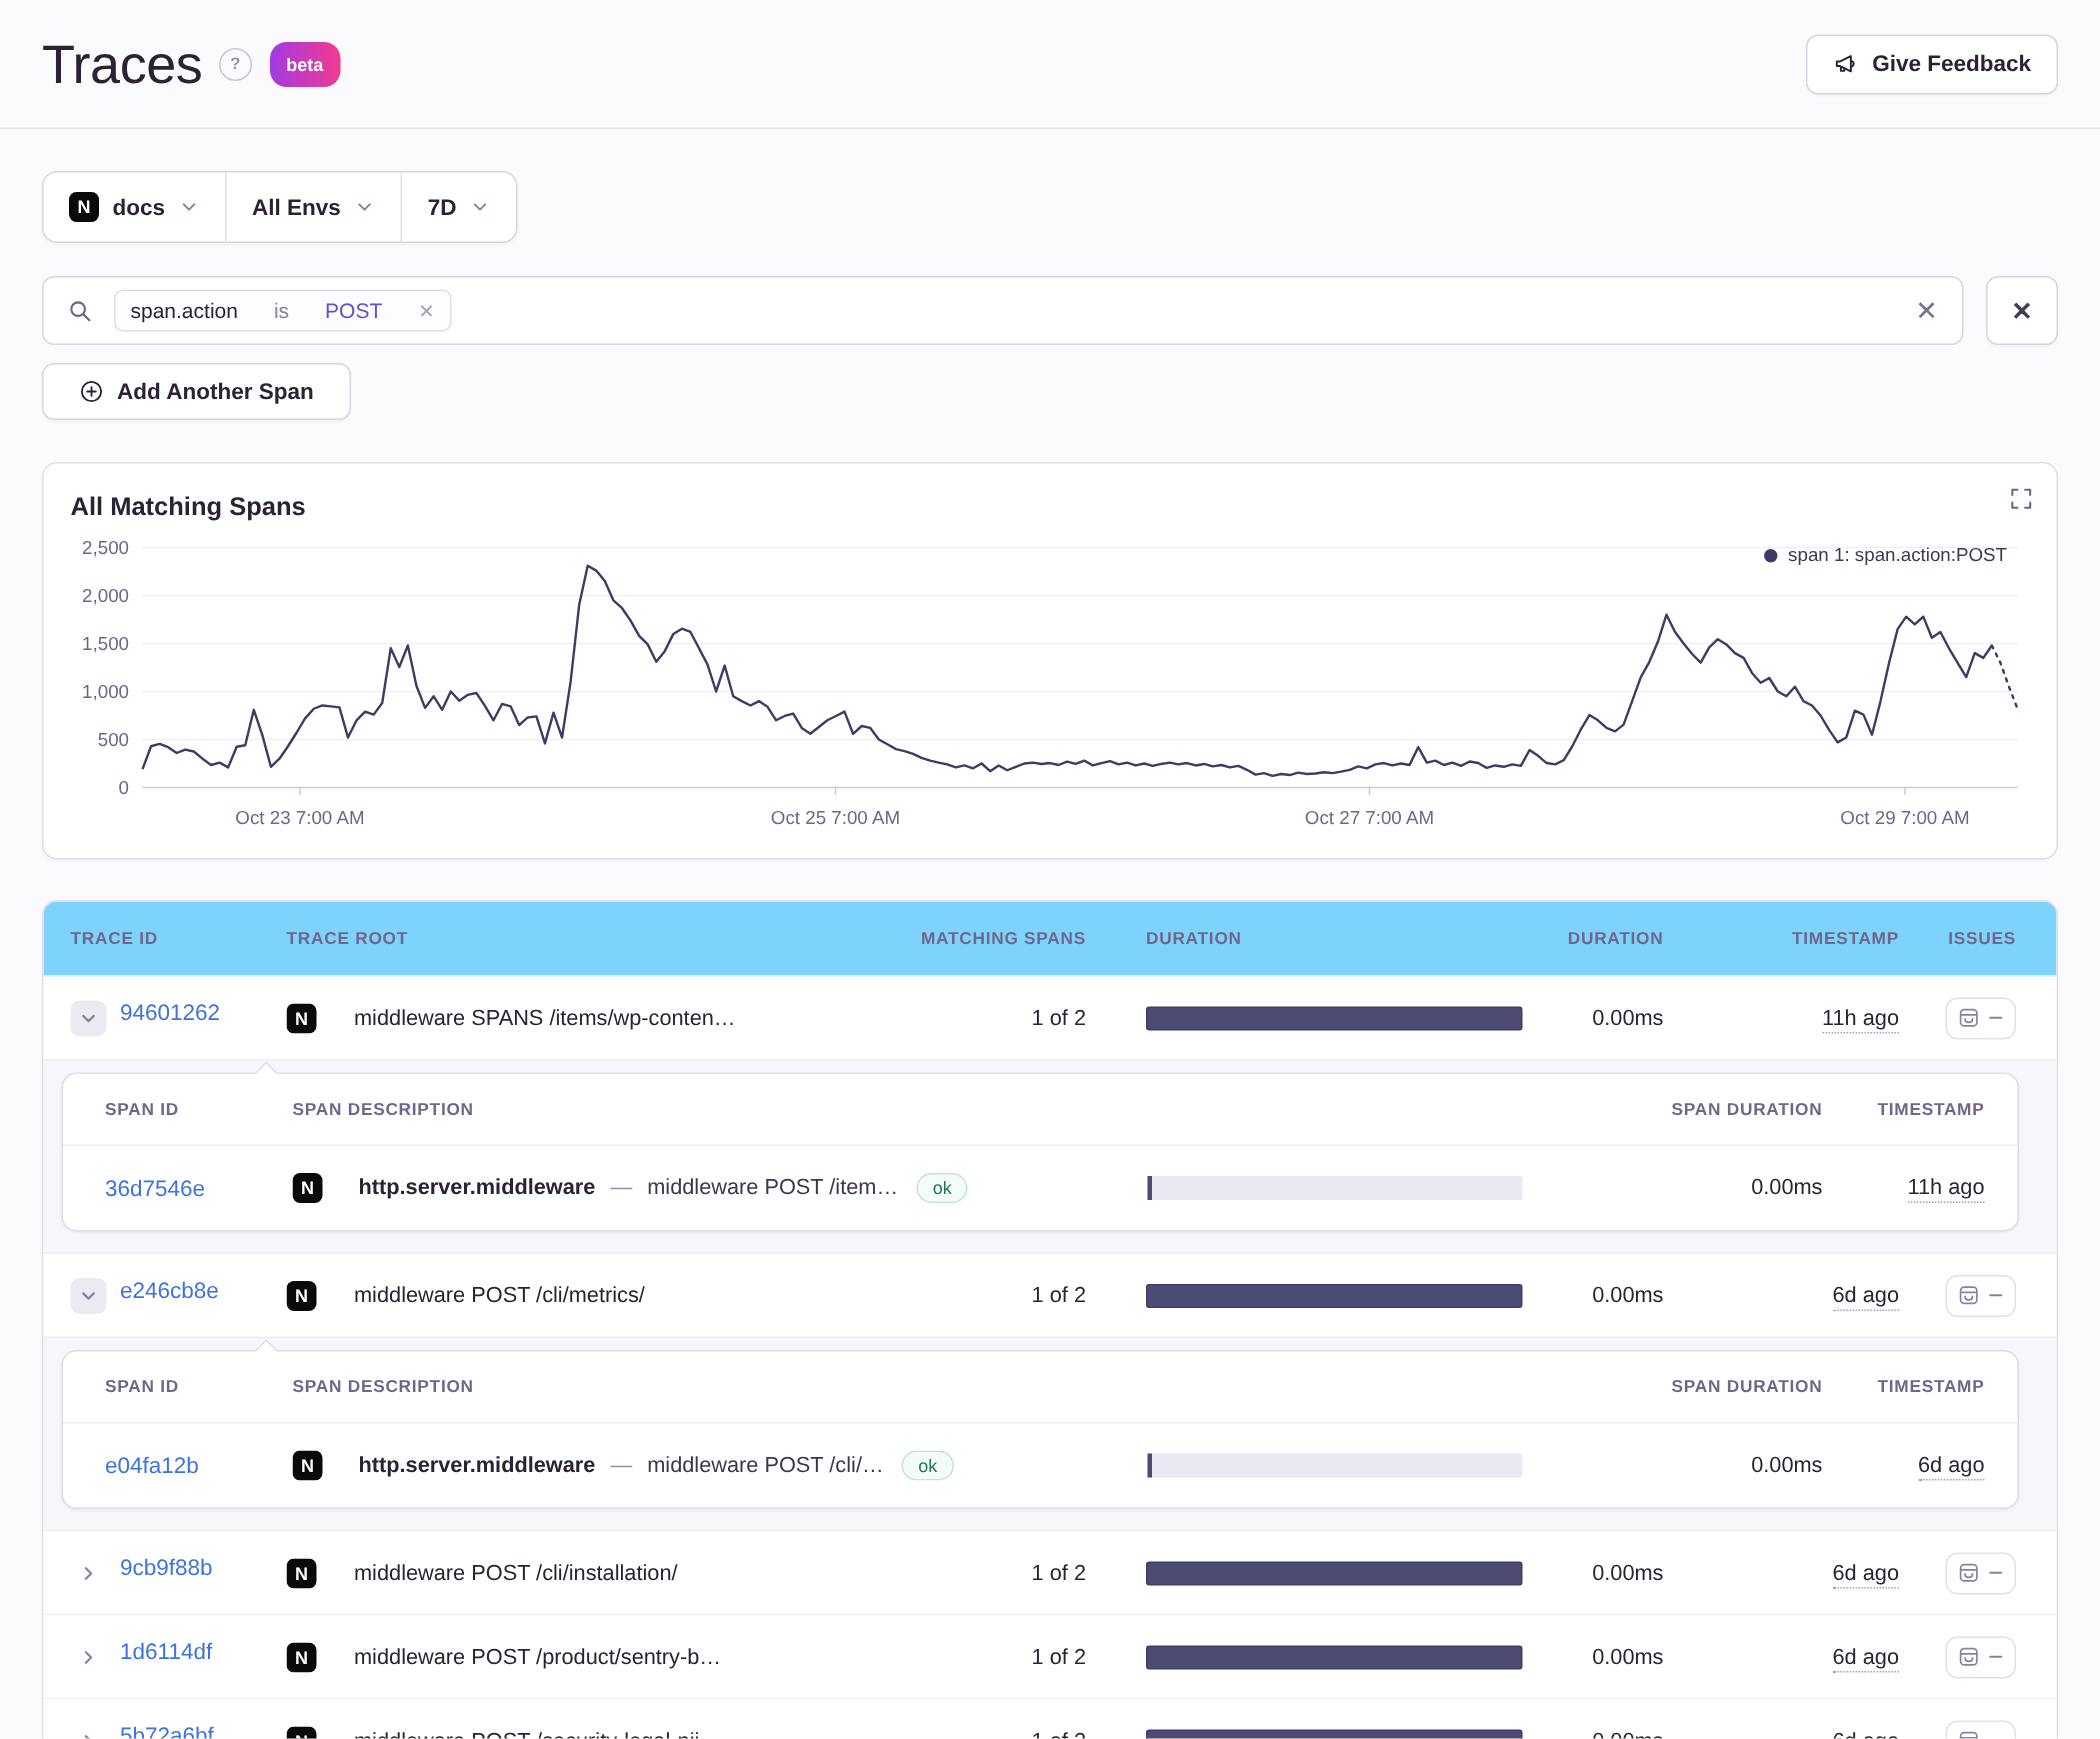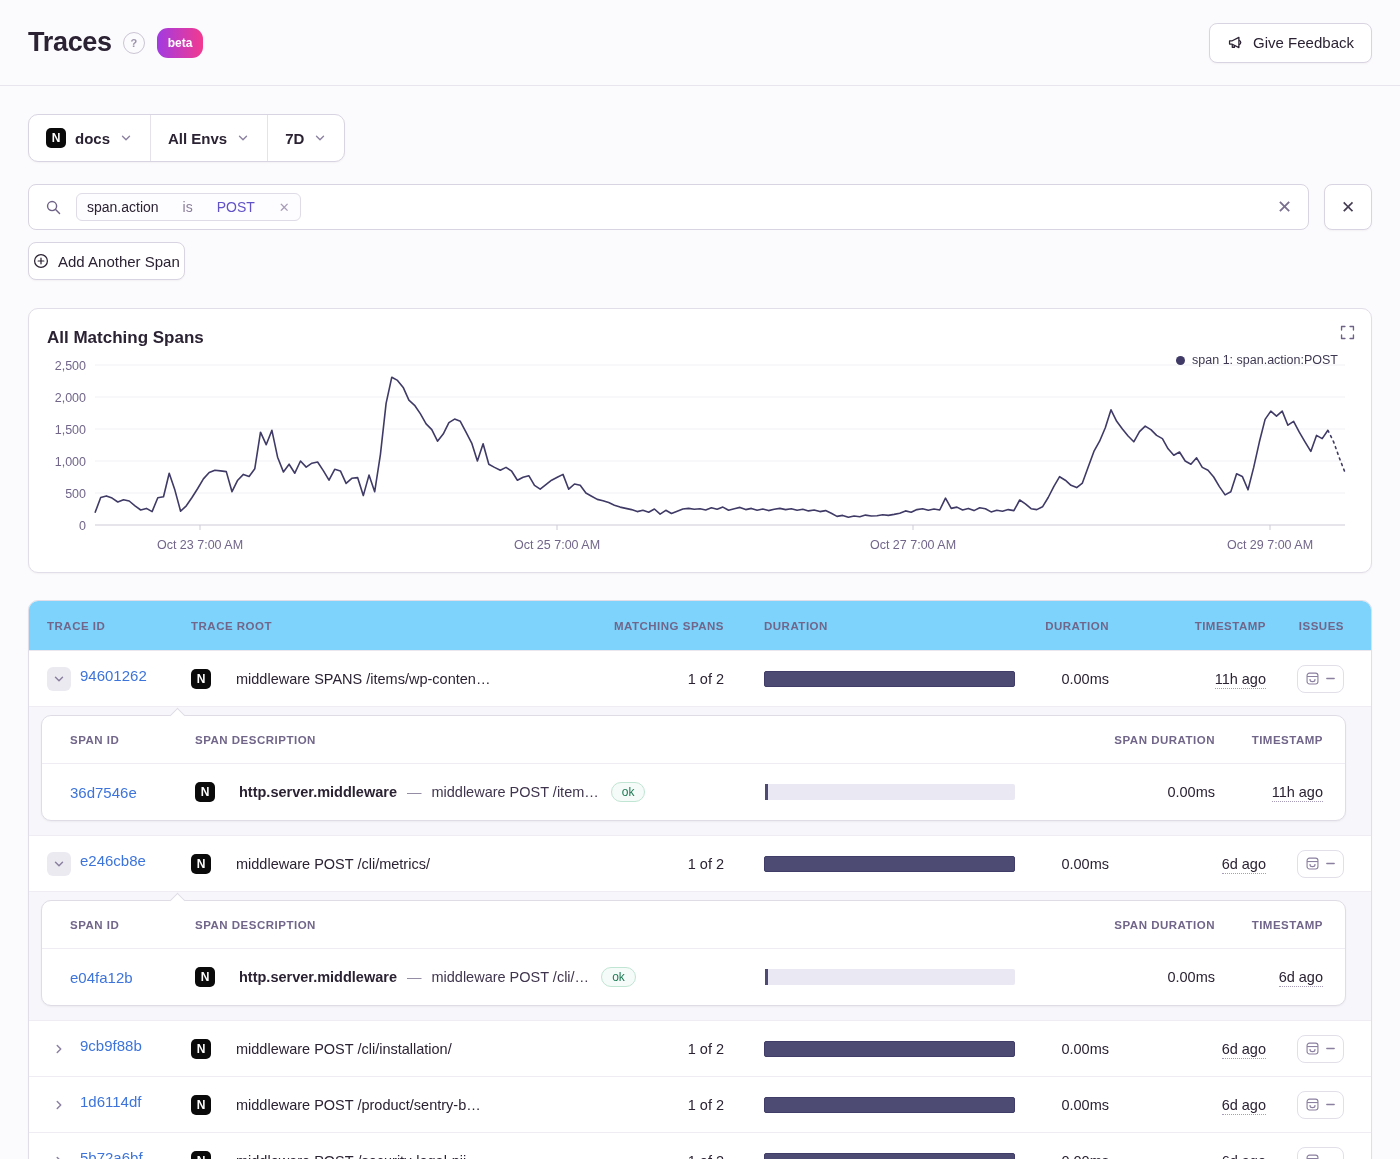--- a/index.html
+++ b/index.html
@@ -1,24 +1,24 @@
 <!DOCTYPE html>
 <html><head>
 <meta charset="utf-8">
 <style>
   html,body{margin:0;padding:0}
   body{width:1400px;height:1159px;overflow:hidden;background:#FBFAFC;color:#2B2233;
        font-family:"Liberation Sans",sans-serif;position:relative}
   .topbar{height:86px;border-bottom:1px solid #E9E5EE;display:flex;align-items:center;padding:0 28px;box-sizing:border-box}
-  .title{font-size:27px;font-weight:700;letter-spacing:-.3px}
+  .title{font-size:36px;font-weight:400;letter-spacing:-.3px}
   .helpicon{width:20px;height:20px;border:1.5px solid #CBC5D5;border-radius:50%;color:#9C93AD;
             font-size:11px;font-weight:700;display:flex;align-items:center;justify-content:center;margin-left:11px}
   .beta{margin-left:12px;height:30px;padding:0 11px;border-radius:11px;color:#fff;font-size:12px;font-weight:700;
         display:flex;align-items:center;background:linear-gradient(90deg,#A13BE1 0%,#F23A8F 100%)}
-  .btn{background:#fff;border:1px solid #D9D4E1;border-radius:8px;font-weight:400;font-size:15px;color:#2B2233;
+  .btn{background:#fff;border:1px solid #D9D4E1;border-radius:8px;font-weight:700;font-size:15px;color:#2B2233;
        display:inline-flex;align-items:center;gap:9px;cursor:pointer;box-shadow:0 1px 2px rgba(43,34,51,.04);
        font-family:"Liberation Sans",sans-serif}
   .feedback{margin-left:auto;height:40px;padding:0 17px}
   .content{padding:0 28px}
   .filterbar{margin-top:28px;height:46px;display:inline-flex;align-items:center;background:#fff;
              border:1px solid #D9D4E1;border-radius:10px;box-shadow:0 1px 2px rgba(43,34,51,.04)}
   .fitem{display:flex;align-items:center;gap:9px;padding:0 17px;font-size:15px;font-weight:700;height:100%;cursor:pointer}
   .fdiv{width:1px;height:100%;background:#E6E2EC}
   .chev{display:flex;color:#8B80A0}
   .nicon{width:20px;height:20px;background:#0A0A0A;border-radius:5px;color:#fff;font-size:12px;font-weight:700;
@@ -27,26 +27,26 @@
   .span-label{width:270px;background:#EDEAFA;border-radius:8px;color:#6152C8;font-size:15px;font-weight:700;
               display:flex;align-items:center;justify-content:center;flex:0 0 auto}
   .searchbox{flex:1;height:46px;box-sizing:border-box;background:#fff;border:1px solid #D9D4E1;border-radius:8px;
              display:flex;align-items:center;padding:0 16px;gap:14px}
   .token{display:inline-flex;align-items:center;gap:24px;border:1px solid #DFDBE7;border-radius:6px;
          padding:5px 10px;font-size:14px;background:#FDFCFE;cursor:pointer}
   .tk-key{color:#2B2233}.tk-op{color:#8A7F9C}.tk-val{color:#6152C8}
   .tk-x{color:#A79DB8;font-size:13px;line-height:1;cursor:pointer}
   .clearx{margin-left:auto;color:#7A6F8E;font-size:18px;line-height:1;cursor:pointer}
   .delbtn{width:48px;height:46px;box-sizing:border-box;justify-content:center;color:#443C52;font-size:17px;flex:0 0 auto}
-  .addspan{margin-top:12px;height:38px;padding:0 4px}
+  .addspan{margin-top:12px;height:38px;padding:0 24px}
   .panel{background:#fff;border:1px solid #E2DEE9;border-radius:10px;box-shadow:0 1px 2px rgba(43,34,51,.04)}
   .chart-panel{margin-top:28px;height:265px;box-sizing:border-box;position:relative}
   .chart-title{position:absolute;top:19px;left:18px;font-size:17px;font-weight:700}
   .fullscreen{position:absolute;top:15px;right:15px;color:#6F6287;cursor:pointer;display:flex}
-  .legend{position:absolute;top:44px;right:33px;display:flex;align-items:center;gap:7px;cursor:pointer}
+  .legend{position:absolute;top:54px;right:33px;display:flex;align-items:center;gap:7px;cursor:pointer}
   .legend-dot{width:9px;height:9px;border-radius:50%;background:#3F3A66}
   .legend-text{font-size:12.5px;color:#3E3852}
   #spans-chart{position:absolute;left:0;top:0}
   .table-panel{margin-top:27px;overflow:hidden}
   .trow,.thead{display:grid;grid-template-columns:144px 1fr 150px 291px 94px 157px 78px;
                align-items:center;padding:0 27px 0 18px;box-sizing:border-box}
   .thead{height:50px;background:#7dd3fc;border-bottom:1px solid #EAE7EF}
   .thead .c,.shead .c{font-size:11.5px;font-weight:700;letter-spacing:.5px;color:#71668A;white-space:nowrap}
   .trow{height:56px;border-bottom:1px solid #EFECF3;background:#fff}
   .c{min-width:0;font-size:14.5px}

